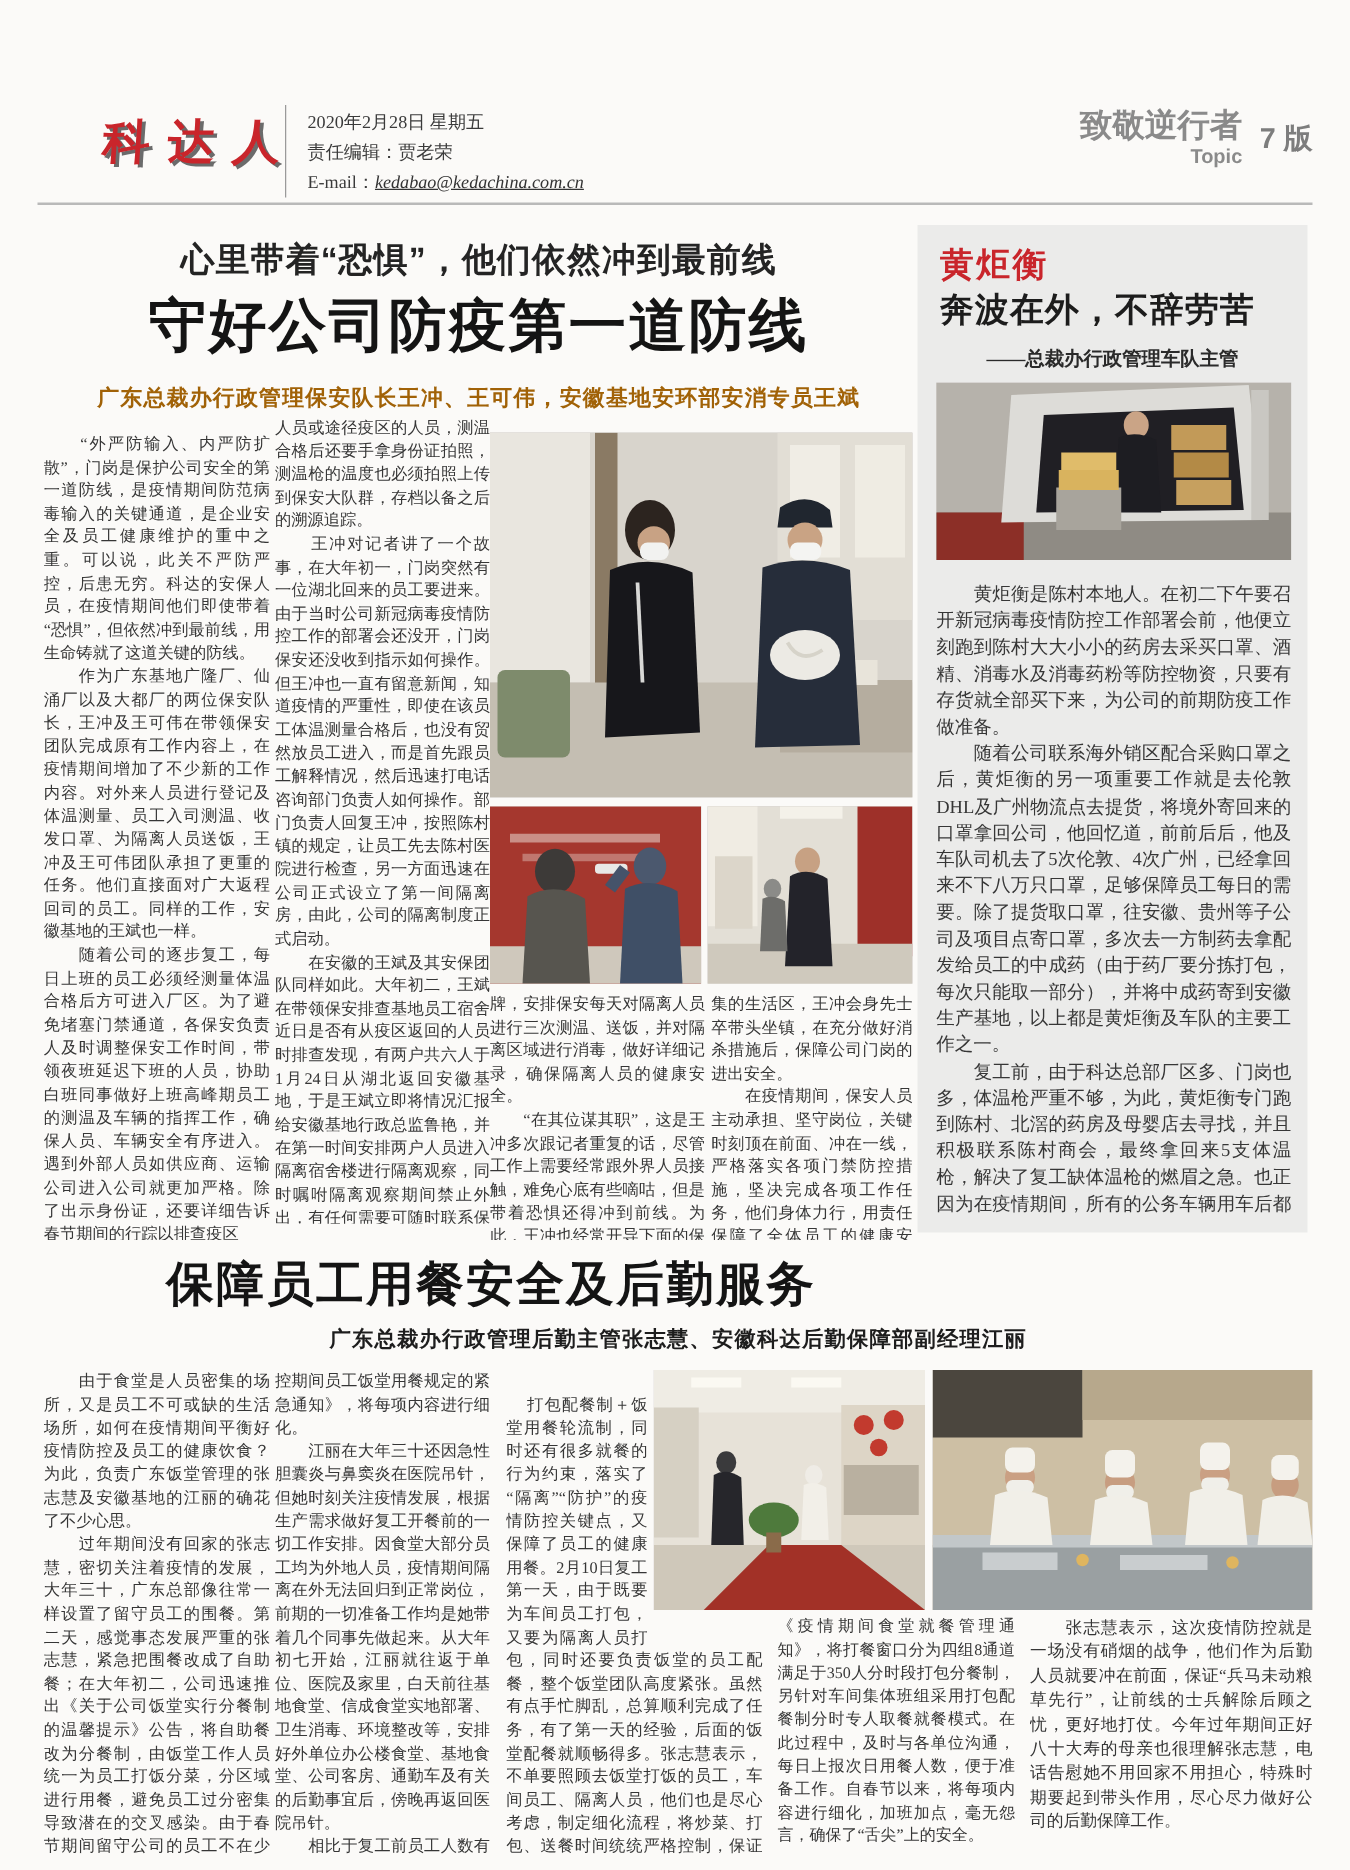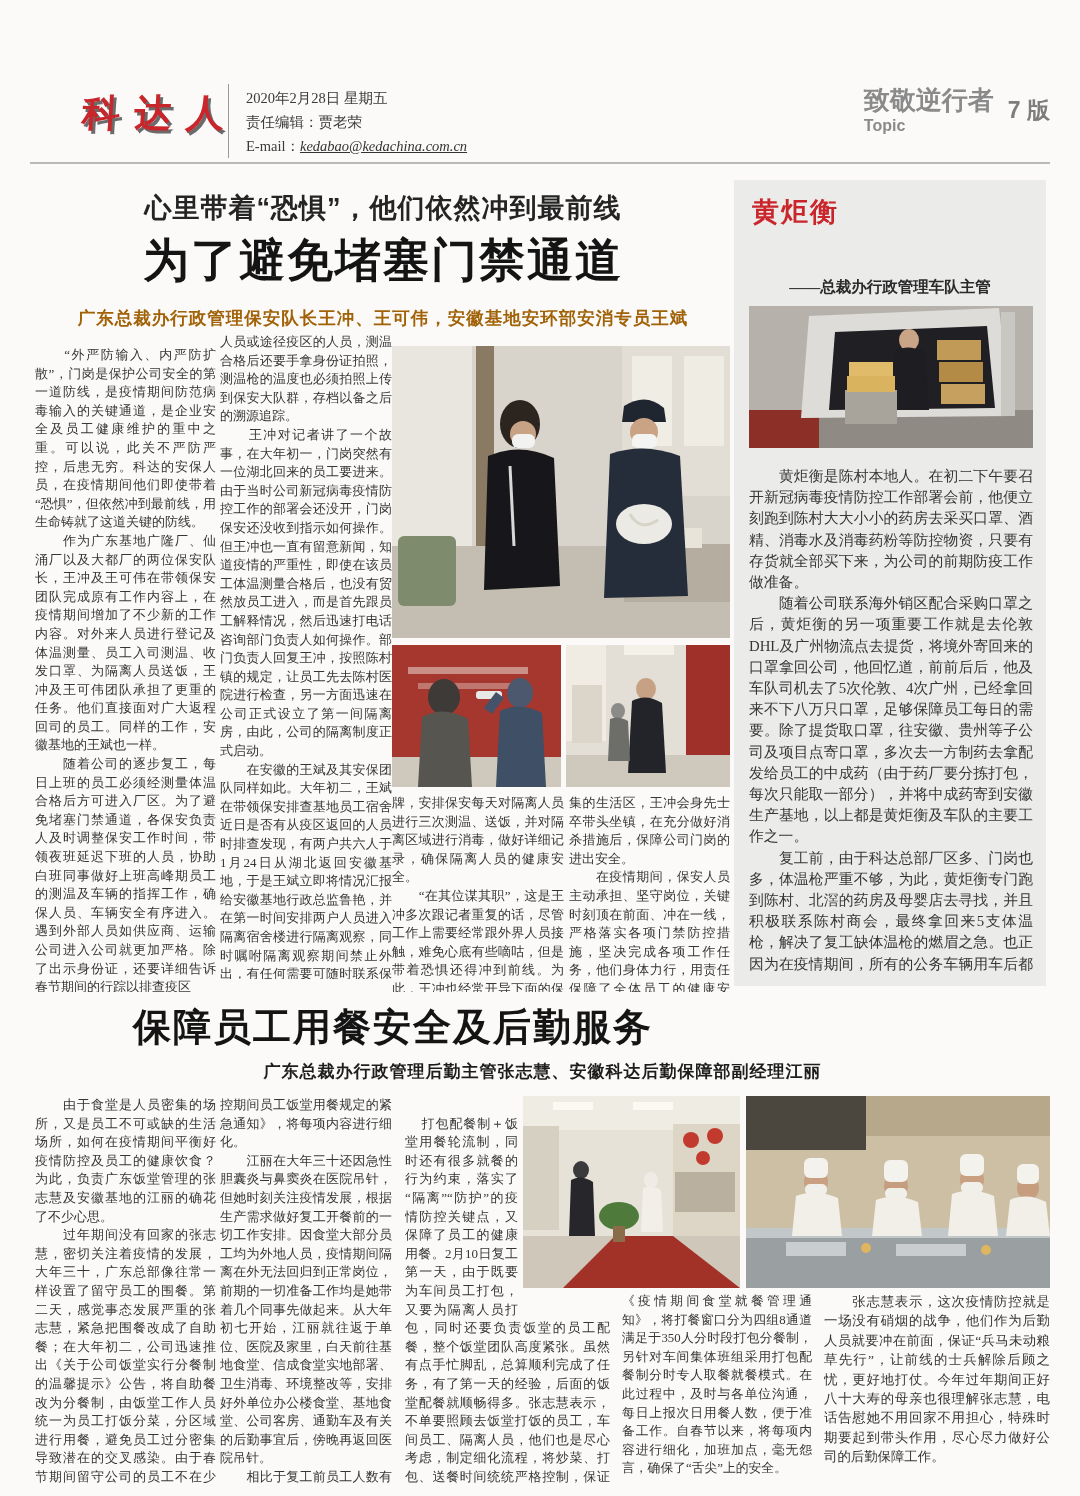--- a/index.html
+++ b/index.html
@@ -9,21 +9,21 @@
 
   
   .logo{left:82px;top:88px;font-family:"Liberation Sans",sans-serif;font-weight:bold;
         font-size:38px;color:#c9252b;letter-spacing:14px;transform:skewX(-4deg);
         text-shadow:3px 3px 0 #6b6b6b;}
   .head-divider-v{left:228px;top:84px;width:1px;height:74px;background:#9a9a9a;}
   .head-meta{left:246px;top:86px;width:330px;font-size:14.5px;color:#3a3a3a;line-height:24px;}
   .head-meta .email a{color:#333;text-decoration:underline;font-style:italic;}
   .head-section{left:740px;top:86px;width:310px;display:flex;justify-content:flex-end;
         align-items:center;gap:14px;color:#8a8a8a;font-family:"Liberation Sans",sans-serif;}
-  .head-section .stack{display:flex;flex-direction:column;align-items:flex-start;line-height:1.1;}
+  .head-section .stack{display:flex;flex-direction:column;align-items:flex-end;line-height:1.1;}
   .sec-cn{font-size:26px;font-weight:bold;}
   .sec-en{font-size:16px;font-weight:bold;margin-top:2px;}
   .sec-page{font-size:23px;font-weight:bold;color:#7d7d7d;}
   .head-rule{left:30px;top:162px;width:1020px;height:2px;background:#b9b9b9;}
 
   
   .a1-kicker{left:35px;top:190px;width:696px;text-align:center;font-size:27px;color:#242424;
         font-family:"Liberation Sans",sans-serif;font-weight:600;letter-spacing:1px;}
   .a1-headline{left:35px;top:230px;width:696px;text-align:center;font-size:46px;color:#141414;
         font-family:"Liberation Sans",sans-serif;font-weight:bold;letter-spacing:2px;}
@@ -88,21 +88,21 @@
     <div class="stack">
       <span class="sec-cn">致敬逆行者</span>
       <span class="sec-en">Topic</span>
     </div>
     <span class="sec-page">7 版</span>
   </div>
 
   <div class="abs head-rule"></div>
 
   <div class="abs a1-kicker">心里带着“恐惧”，他们依然冲到最前线</div>
-  <div class="abs a1-headline">为了避免堵塞门禁通道</div>
+  <div class="abs a1-headline">守好公司防疫第一道防线</div>
   <div class="abs a1-byline">广东总裁办行政管理保安队长王冲、王可伟，安徽基地安环部安消专员王斌</div>
 
   <div class="abs body-text a1-col1">　　“外严防输入、内严防扩散”，门岗是保护公司安全的第一道防线，是疫情期间防范病毒输入的关键通道，是企业安全及员工健康维护的重中之重。可以说，此关不严防严控，后患无穷。科达的安保人员，在疫情期间他们即使带着“恐惧”，但依然冲到最前线，用生命铸就了这道关键的防线。
 　　作为广东基地广隆厂、仙涌厂以及大都厂的两位保安队长，王冲及王可伟在带领保安团队完成原有工作内容上，在疫情期间增加了不少新的工作内容。对外来人员进行登记及体温测量、员工入司测温、收发口罩、为隔离人员送饭，王冲及王可伟团队承担了更重的任务。他们直接面对广大返程回司的员工。同样的工作，安徽基地的王斌也一样。
 　　随着公司的逐步复工，每日上班的员工必须经测量体温合格后方可进入厂区。为了避免堵塞门禁通道，各保安负责人及时调整保安工作时间，带领夜班延迟下班的人员，协助白班同事做好上班高峰期员工的测温及车辆的指挥工作，确保人员、车辆安全有序进入。遇到外部人员如供应商、运输公司进入公司就更加严格。除了出示身份证，还要详细告诉春节期间的行踪以排查疫区</div>
   <div class="abs body-text a1-col2">人员或途径疫区的人员，测温合格后还要手拿身份证拍照，测温枪的温度也必须拍照上传到保安大队群，存档以备之后的溯源追踪。
 　　王冲对记者讲了一个故事，在大年初一，门岗突然有一位湖北回来的员工要进来。由于当时公司新冠病毒疫情防控工作的部署会还没开，门岗保安还没收到指示如何操作。但王冲也一直有留意新闻，知道疫情的严重性，即使在该员工体温测量合格后，也没有贸然放员工进入，而是首先跟员工解释情况，然后迅速打电话咨询部门负责人如何操作。部门负责人回复王冲，按照陈村镇的规定，让员工先去陈村医院进行检查，另一方面迅速在公司正式设立了第一间隔离房，由此，公司的隔离制度正式启动。
 　　在安徽的王斌及其安保团队同样如此。大年初二，王斌在带领保安排查基地员工宿舍近日是否有从疫区返回的人员时排查发现，有两户共六人于1月24日从湖北返回安徽基地，于是王斌立即将情况汇报给安徽基地行政总监鲁艳，并在第一时间安排两户人员进入隔离宿舍楼进行隔离观察，同时嘱咐隔离观察期间禁止外出，有任何需要可随时联系保安。隔离区域摆放明显隔离标识</div>
 
   <div class="abs photo ph1">
@@ -165,20 +165,21 @@
     </svg>
   </div>
 
   <div class="abs body-text a1-col3">牌，安排保安每天对隔离人员进行三次测温、送饭，并对隔离区域进行消毒，做好详细记录，确保隔离人员的健康安全。
 　　“在其位谋其职”，这是王冲多次跟记者重复的话，尽管工作上需要经常跟外界人员接触，难免心底有些嘀咕，但是带着恐惧还得冲到前线。为此，王冲也经常开导下面的保安团队，尤其是人员进出最密</div>
   <div class="abs body-text a1-col4">集的生活区，王冲会身先士卒带头坐镇，在充分做好消杀措施后，保障公司门岗的进出安全。
 　　在疫情期间，保安人员主动承担、坚守岗位，关键时刻顶在前面、冲在一线，严格落实各项门禁防控措施，坚决完成各项工作任务，他们身体力行，用责任保障了全体员工的健康安全。</div>
 
   <div class="abs sidebar"></div>
   <div class="abs sb-name">黄炬衡</div>
+  <div class="abs sb-title">奔波在外，不辞劳苦</div>
   <div class="abs sb-sub">——总裁办行政管理车队主管</div>
 
   <div class="abs photo ph4">
     <svg width="284" height="142" viewBox="0 0 284 142" xmlns="http://www.w3.org/2000/svg">
       <rect width="284" height="142" fill="#b6b2ab"></rect>
       <rect x="0" y="104" width="284" height="38" fill="#8f8b84"></rect>
       <rect x="0" y="104" width="70" height="38" fill="#8c2f27"></rect>
       <path d="M60 10 L250 2 L262 110 L52 112 Z" fill="#dddcd8"></path>
       <path d="M86 26 L238 20 L246 102 L80 104 Z" fill="#201f24"></path>
       <rect x="188" y="34" width="44" height="20" fill="#c29a58"></rect>

